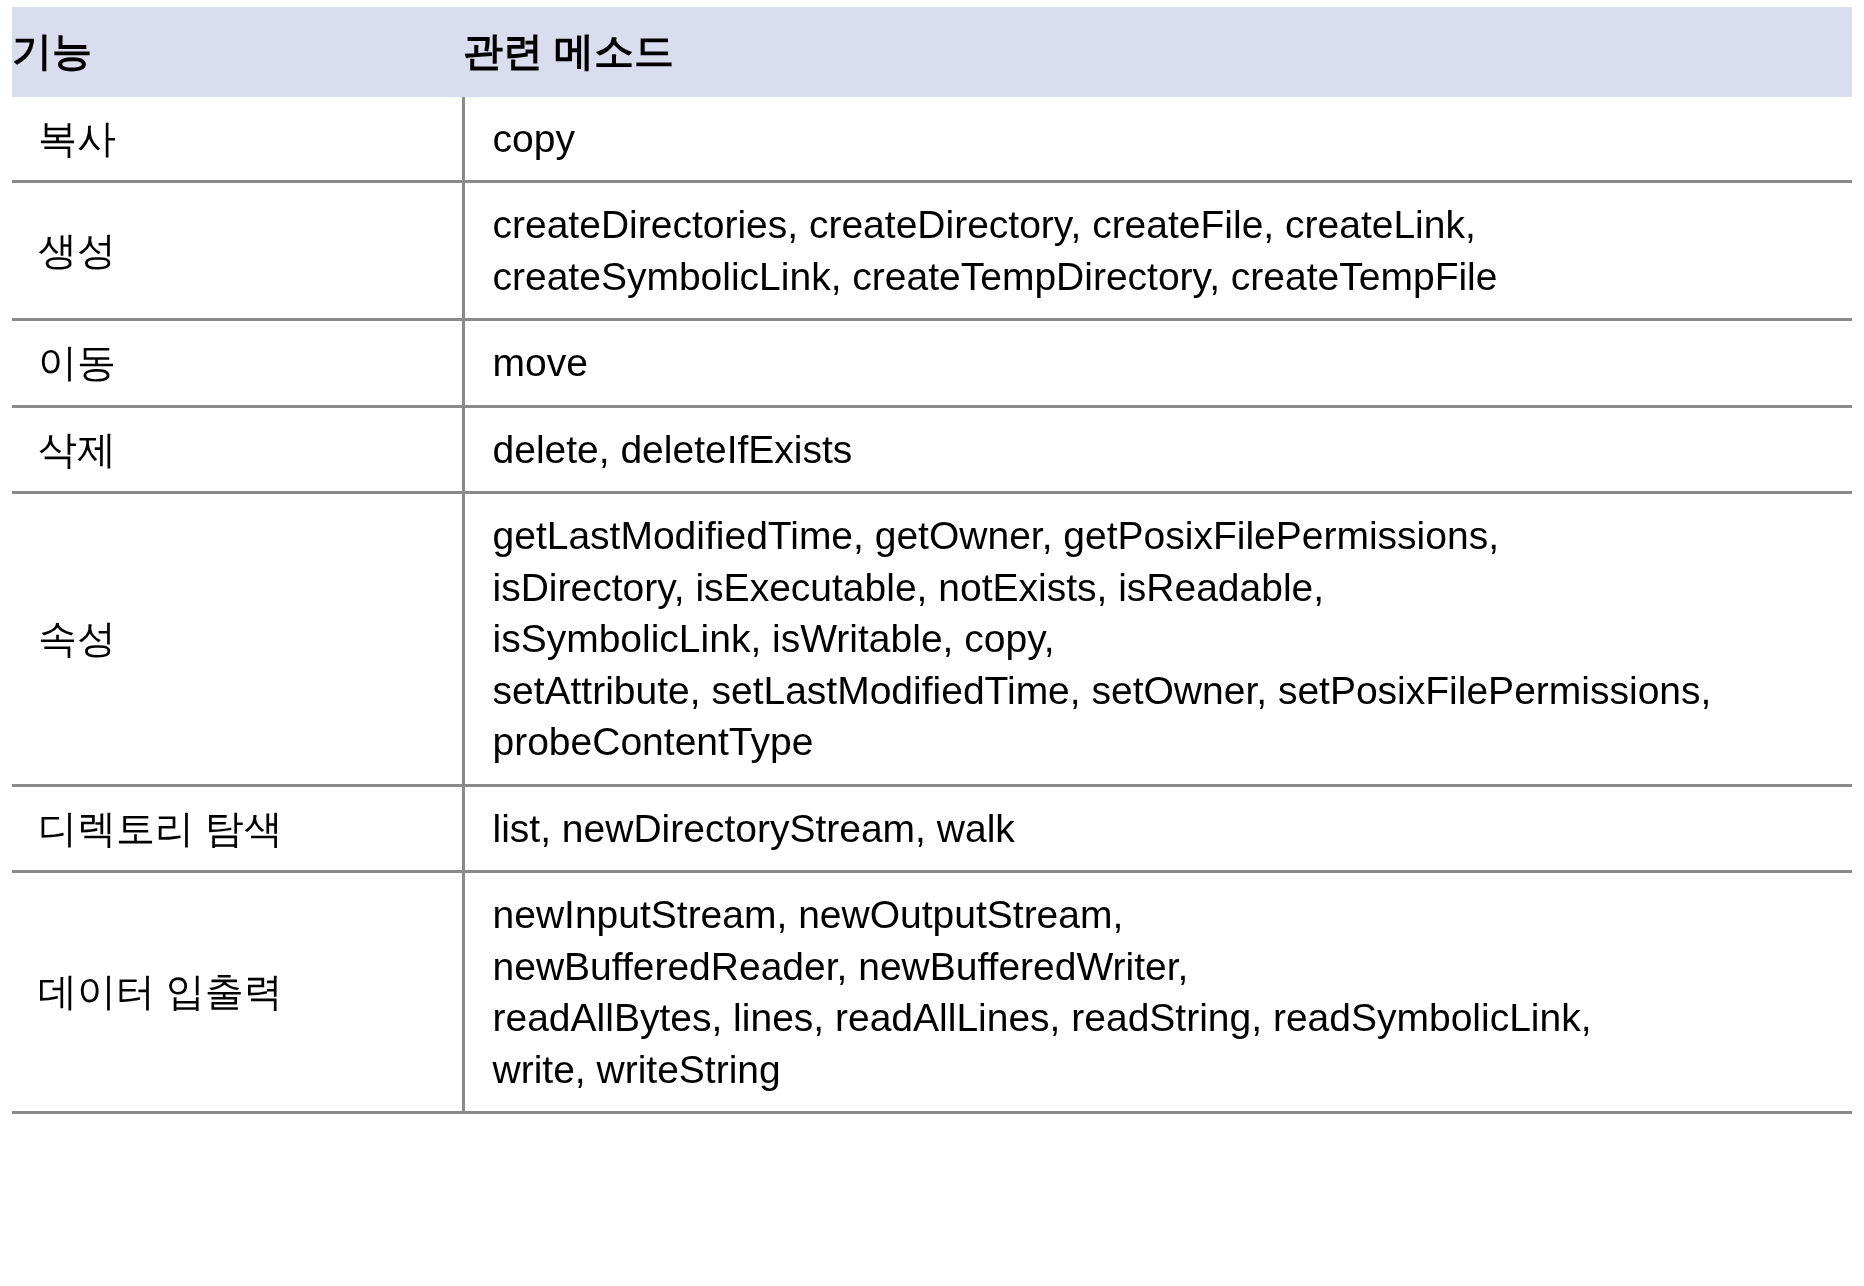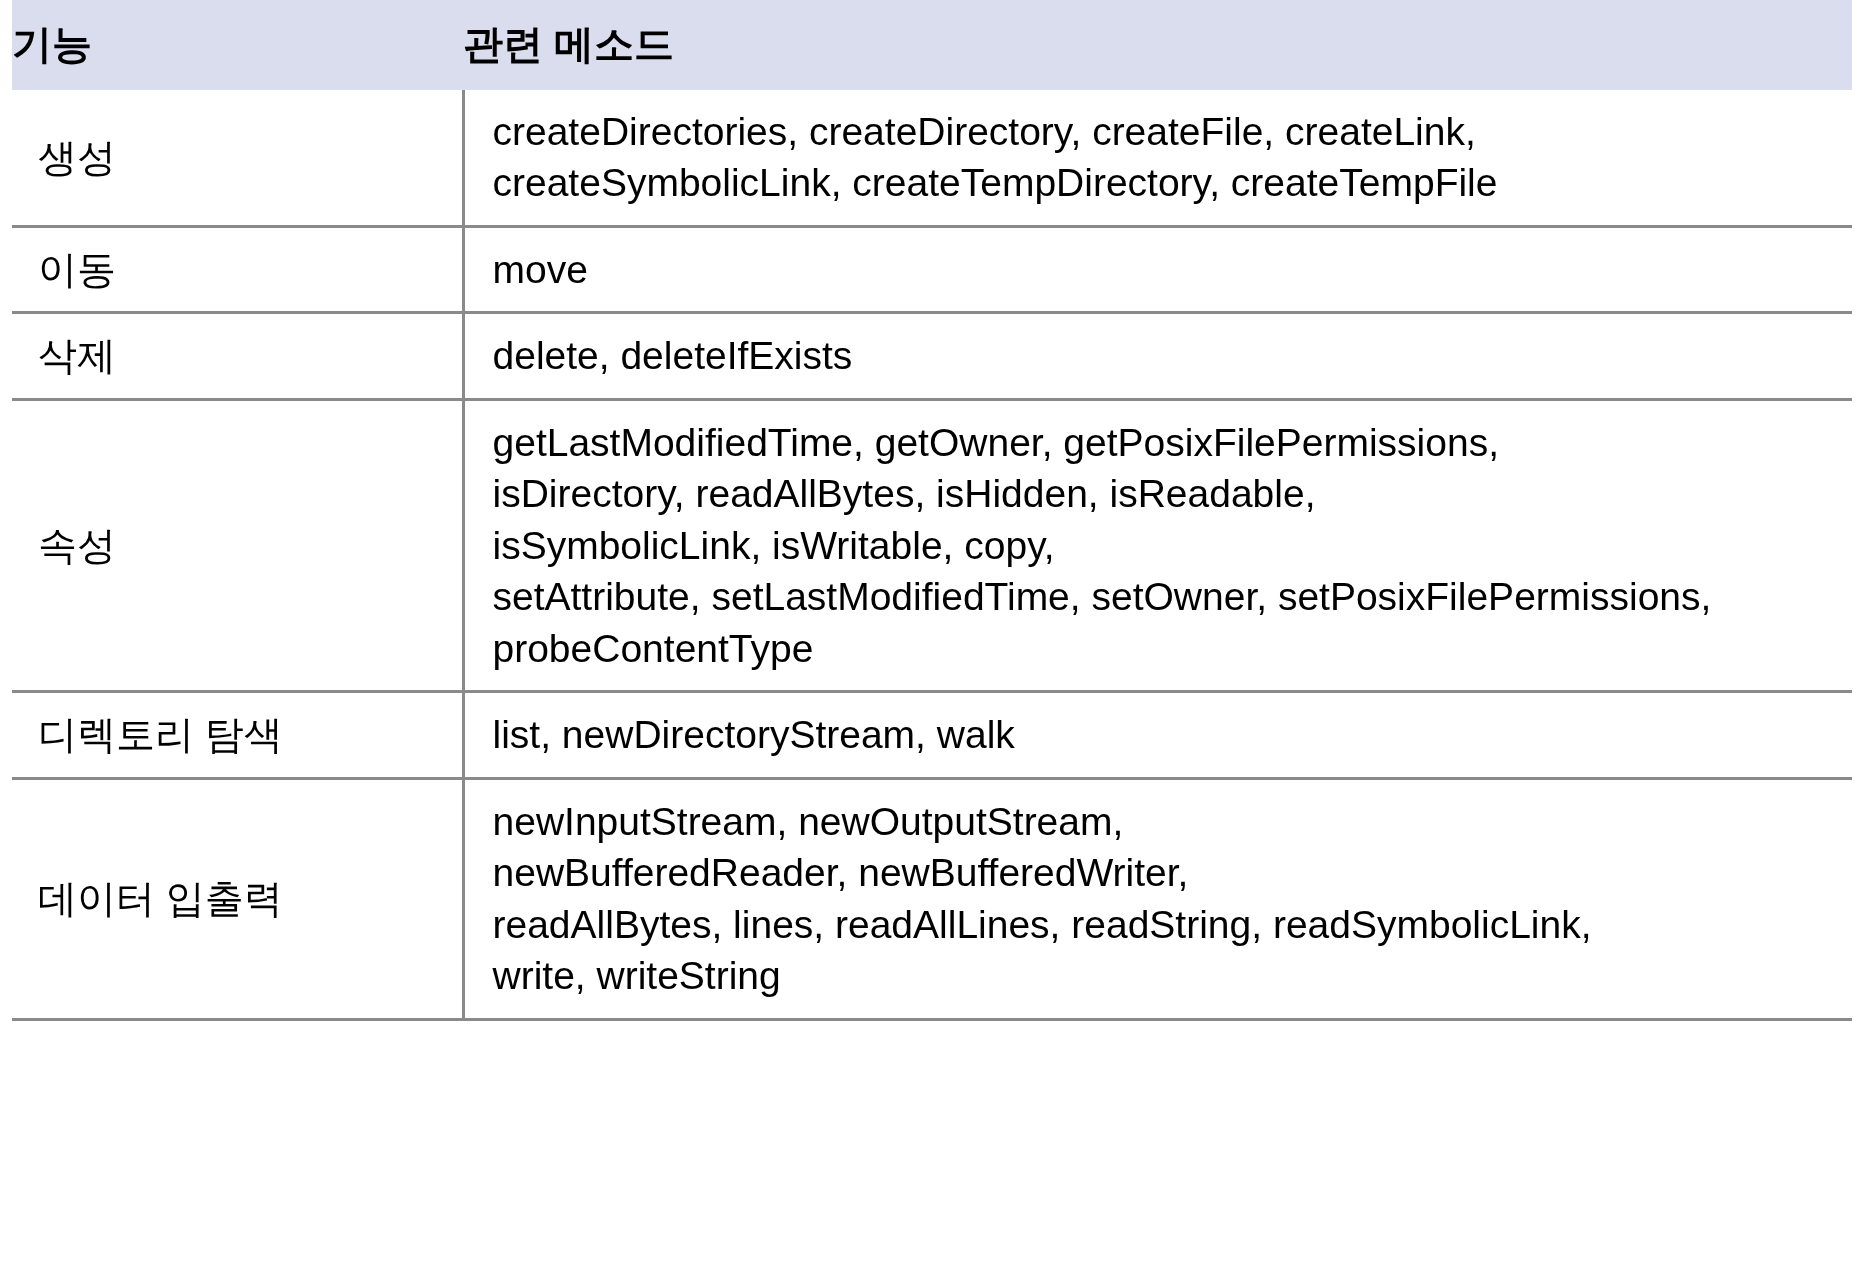--- a/index.html
+++ b/index.html
@@ -13,21 +13,21 @@
     font-family: "Liberation Sans", "DejaVu Sans", sans-serif;
     color: #000000;
     overflow: hidden;
   }
 
   .table-wrap {
     position: relative;
     width: 1864px;
     height: 1286px;
     box-sizing: border-box;
-    padding: 0 12px;
+    padding: 7px 12px;
   }
 
   table.methods-table {
     width: 100%;
     border-collapse: collapse;
     table-layout: fixed;
   }
 
   table.methods-table col.col-feature { width: 451px; }
   table.methods-table col.col-methods { width: auto; }
@@ -102,20 +102,28 @@
     </colgroup>
     <thead>
       <tr class="header-row">
         <th class="th-feature">기능</th>
         <th class="th-methods">관련 메소드</th>
       </tr>
     </thead>
     <tbody>
         <tr class="data-row">
           <td class="cell-feature">
+            <span class="feature-label">복사</span>
+          </td>
+          <td class="cell-methods">
+            <span class="method-line">copy</span>
+          </td>
+        </tr>
+        <tr class="data-row">
+          <td class="cell-feature">
             <span class="feature-label">생성</span>
           </td>
           <td class="cell-methods">
             <span class="method-line">createDirectories, createDirectory, createFile, createLink,</span>
             <span class="method-line">createSymbolicLink, createTempDirectory, createTempFile</span>
           </td>
         </tr>
         <tr class="data-row">
           <td class="cell-feature">
             <span class="feature-label">이동</span>
@@ -131,21 +139,21 @@
           <td class="cell-methods">
             <span class="method-line">delete, deleteIfExists</span>
           </td>
         </tr>
         <tr class="data-row">
           <td class="cell-feature">
             <span class="feature-label">속성</span>
           </td>
           <td class="cell-methods">
             <span class="method-line">getLastModifiedTime, getOwner, getPosixFilePermissions,</span>
-            <span class="method-line">isDirectory, readAllBytes, isHidden, isReadable,</span>
+            <span class="method-line">isDirectory, isExecutable, notExists, isReadable,</span>
             <span class="method-line">isSymbolicLink, isWritable, copy,</span>
             <span class="method-line">setAttribute, setLastModifiedTime, setOwner, setPosixFilePermissions,</span>
             <span class="method-line">probeContentType</span>
           </td>
         </tr>
         <tr class="data-row">
           <td class="cell-feature">
             <span class="feature-label">디렉토리 탐색</span>
           </td>
           <td class="cell-methods">

